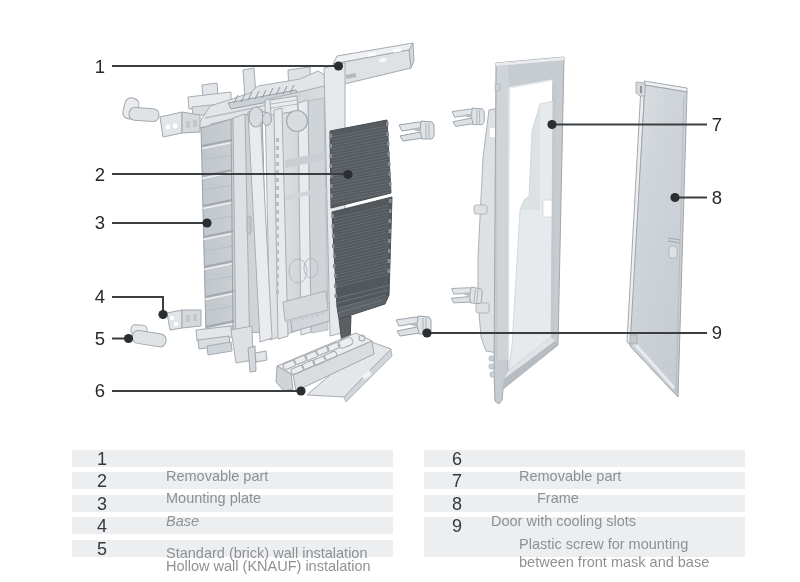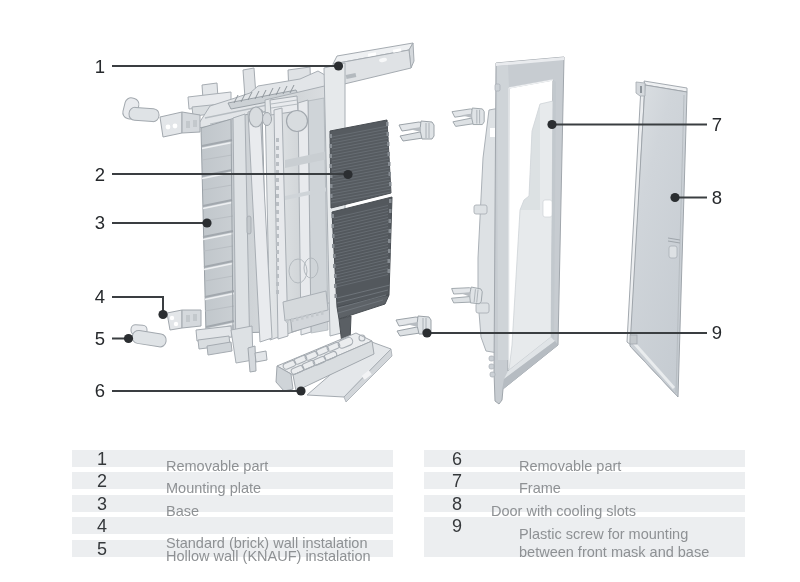--- a/index.html
+++ b/index.html
@@ -1,20 +1,20 @@
 <!DOCTYPE html>
 <html><head>
 <meta charset="utf-8">
 <style>
   html,body{margin:0;padding:0;width:800px;height:582px;background:#ffffff;overflow:hidden;}
   body{font-family:"Liberation Sans",sans-serif;position:relative;}
   svg{position:absolute;top:0;left:0;}
   .row{position:absolute;background:#eceef0;width:321px;height:17px;}
   .num{position:absolute;color:#35383b;font-size:18px;line-height:18px;width:20px;text-align:center;}
-  .txt{position:absolute;color:#8e9194;font-size:14.5px;line-height:17.5px;padding-top:8px;}
+  .txt{position:absolute;color:#8e9194;font-size:14.5px;line-height:17.5px;padding-top:18px;}
 </style>
 </head>
 <body>
 <svg width="800" height="445" viewBox="0 0 800 445">
   <defs>
     <linearGradient id="doorg" x1="0" y1="0" x2="0.65" y2="1">
       <stop offset="0" stop-color="#dde1e4"></stop>
       <stop offset="0.35" stop-color="#d0d5da"></stop>
       <stop offset="1" stop-color="#c6ccd2"></stop>
     </linearGradient>
@@ -414,19 +414,19 @@
 <div class="num" style="left:92px;top:494.7px;">3</div>
 <div class="num" style="left:92px;top:517.3px;">4</div>
 <div class="num" style="left:92px;top:539.9px;">5</div>
 <div class="num" style="left:447px;top:449.5px;">6</div>
 <div class="num" style="left:447px;top:472.1px;">7</div>
 <div class="num" style="left:447px;top:494.7px;">8</div>
 <div class="num" style="left:447px;top:517.3px;">9</div>
 
 <div class="txt" style="left:166px;top:449.5px;">Removable part</div>
 <div class="txt" style="left:166px;top:472.1px;">Mounting plate</div>
-<div class="txt" style="left:166px;top:494.7px;">Base</div>
+<div class="txt" style="left:166px;top:494.7px;font-style:italic;">Base</div>
 <div class="txt" style="left:166px;top:527px;">Standard (brick) wall instalation</div>
 <div class="txt" style="left:166px;top:539.9px;text-align:center;">Hollow wall (KNAUF) instalation</div>
 <div class="txt" style="left:519px;top:449.5px;">Removable part</div>
-<div class="txt" style="left:519px;top:472.1px;">Frame</div>
+<div class="txt" style="left:537px;top:472.1px;">Frame</div>
 <div class="txt" style="left:491px;top:494.7px;">Door with cooling slots</div>
 <div class="txt" style="left:519px;top:518px;">Plastic screw for mounting<br>between front mask and base</div>
 
 </body></html>

